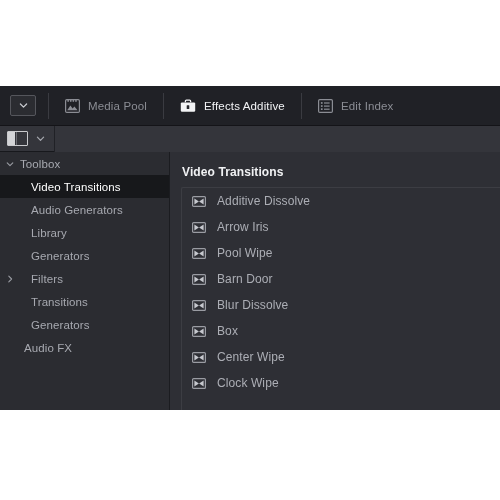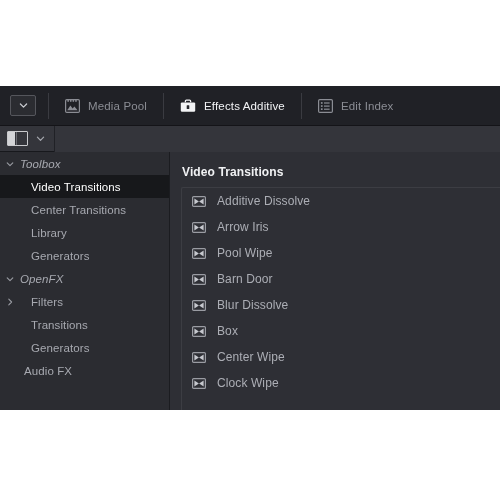--- a/index.html
+++ b/index.html
@@ -148,21 +148,21 @@
     letter-spacing: .1px;
     white-space: nowrap;
   }
   .nav-row .nav-chev {
     width: 20px;
     display: flex;
     align-items: center;
     justify-content: center;
     flex: none;
   }
-  .nav-row.lvl0 .nav-text { padding-left: 0px; font-style: italic; }
+  .nav-row.lvl0 .nav-text { padding-left: 0px; }
   .nav-row.lvl1 .nav-text { padding-left: 11px; }
   .nav-row.lvl2 .nav-text { padding-left: 0px; }
   .nav-row.selected {
     background: #17181b;
   }
   .nav-row.selected .nav-text { color: #ffffff; }
   .nav-row.plain .nav-chev { width: 20px; }
   .nav-row.audiofx .nav-text { padding-left: 4px; }
 
   
@@ -293,41 +293,33 @@
         <span class="nav-text">Toolbox</span>
       </div>
 
       <div class="nav-row lvl1 selected plain">
         <span class="nav-chev"></span>
         <span class="nav-text">Video Transitions</span>
       </div>
 
       <div class="nav-row lvl1 plain">
         <span class="nav-chev"></span>
-        <span class="nav-text">Center Transitions</span>
+        <span class="nav-text">Audio Generators</span>
       </div>
 
       <div class="nav-row lvl1 plain">
         <span class="nav-chev"></span>
         <span class="nav-text">Library</span>
       </div>
 
       <div class="nav-row lvl1 plain">
         <span class="nav-chev"></span>
         <span class="nav-text">Generators</span>
       </div>
 
-      <div class="nav-row lvl0">
-        <span class="nav-chev">
-          <svg width="10" height="10" viewBox="0 0 10 10">
-            <path d="M2.2 3.8 L5 6.6 L7.8 3.8" fill="none" stroke="#9a9ca3" stroke-width="1.1" stroke-linecap="round" stroke-linejoin="round"></path>
-          </svg>
-        </span>
-        <span class="nav-text">OpenFX</span>
-      </div>
 
       <div class="nav-row lvl1">
         <span class="nav-chev">
           <svg width="10" height="10" viewBox="0 0 10 10">
             <path d="M3.8 2.2 L6.6 5 L3.8 7.8" fill="none" stroke="#9a9ca3" stroke-width="1.1" stroke-linecap="round" stroke-linejoin="round"></path>
           </svg>
         </span>
         <span class="nav-text">Filters</span>
       </div>
 

